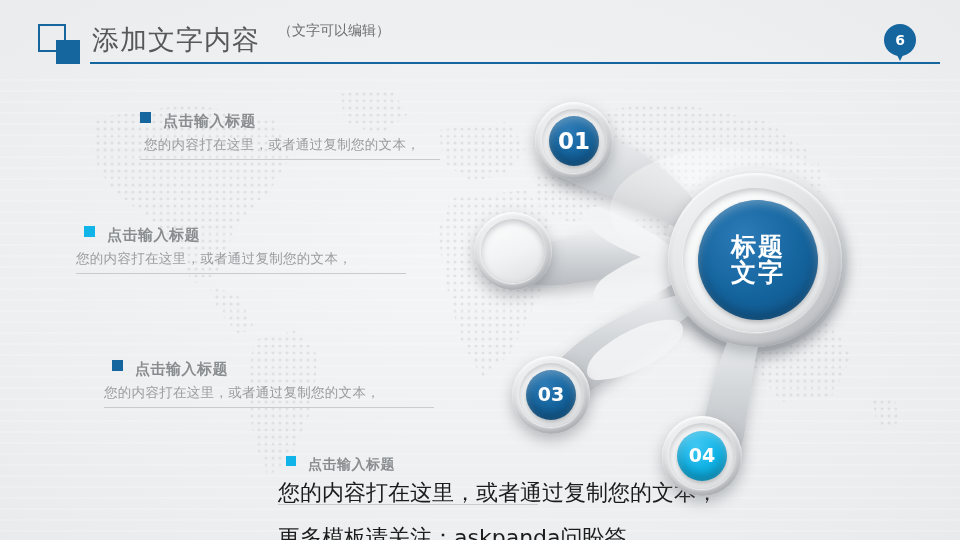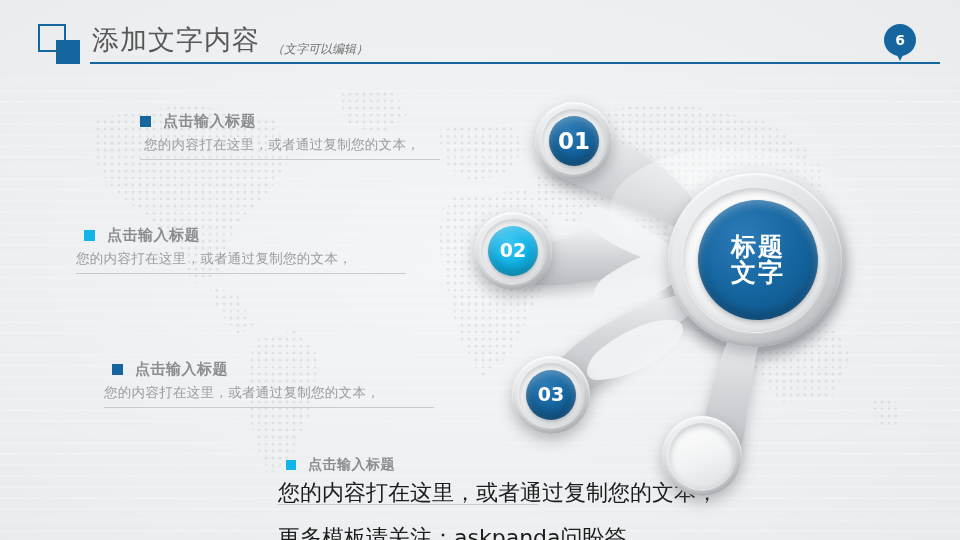--- a/index.html
+++ b/index.html
@@ -48,30 +48,29 @@
     position:absolute; left:0; top:0; width:28px; height:28px;
     border:2px solid #15659f; background:transparent;
   }
   .hdr-sq-fill {
     position:absolute; left:18px; top:16px; width:24px; height:24px;
     background:#15659f;
   }
 
   #title-wrap {
     position:absolute; left:92px; top:22px;
-    display:flex; align-items:flex-end; white-space:nowrap;
+    display:flex; align-items:flex-start; white-space:nowrap;
   }
   #title-main {
     font-size:27px; color:#585858; letter-spacing:1px;
     font-family:"DejaVu Sans","Liberation Sans",sans-serif;
   }
   #title-sub {
-    font-size:12px; color:#6e6e6e; margin-left:12px;
-    font-family:"DejaVu Sans","Liberation Sans",sans-serif;
-    font-style:italic;
+    font-size:14px; color:#6e6e6e; margin-left:18px;
+    font-family:"DejaVu Sans","Liberation Sans",sans-serif;
   }
 
   #hdr-rule {
     position:absolute; left:90px; top:62px; width:850px; height:2px;
     background:#15659f;
   }
 
   
   #page-pin { position:absolute; left:884px; top:24px; width:32px; height:42px; }
   #page-pin .pin-body {
@@ -87,21 +86,21 @@
   }
   #page-pin .pin-num {
     position:absolute; left:0; top:0; width:32px; height:32px;
     display:flex; align-items:center; justify-content:center;
     color:#fff; font-size:14px; font-weight:bold;
     font-family:"DejaVu Sans","Liberation Sans",sans-serif;
   }
 
   
   .tblock { position:absolute; }
-  .tb-head { display:flex; align-items:center; gap:12px; }
+  .tb-head { display:flex; align-items:flex-start; gap:12px; }
   .tb-bullet { width:11px; height:11px; display:inline-block; }
   .tb-title {
     font-size:15px; font-weight:bold; color:#8a8d90; letter-spacing:.5px;
     font-family:"DejaVu Sans","Liberation Sans",sans-serif;
   }
   .tb-body {
     margin-top:5px;
     font-size:13.5px; color:#9a9da0; letter-spacing:.3px;
     white-space:nowrap;
     font-family:"DejaVu Sans","Liberation Sans",sans-serif;
@@ -330,32 +329,32 @@
       <div class="ring"></div>
       <div class="inner-well" style="left:7px; top:7px; width:64px; height:64px;"></div>
       <div class="disc disc-blue" style="left:14px; top:14px; width:50px; height:50px; font-size:23px;">
         <span>01</span>
       </div>
     </div>
 
     <div class="node" style="left:44px; top:132px; width:78px; height:78px;">
       <div class="ring"></div>
       <div class="inner-well" style="left:7px; top:7px; width:64px; height:64px;"></div>
-      <div class="disc disc-cyan" style="left:14px; top:14px; width:50px; height:50px; font-size:19px;">
-        <span>02</span>
-      </div>
     </div>
 
     <div class="node" style="left:82px; top:276px; width:78px; height:78px;">
       <div class="ring"></div>
       <div class="inner-well" style="left:7px; top:7px; width:64px; height:64px;"></div>
       <div class="disc disc-blue" style="left:14px; top:14px; width:50px; height:50px; font-size:19px;text-align:right;">
         <span>03</span>
       </div>
     </div>
 
     <div class="node" style="left:232px; top:336px; width:80px; height:80px;">
       <div class="ring"></div>
       <div class="inner-well" style="left:7px; top:7px; width:66px; height:66px;"></div>
+      <div class="disc disc-cyan" style="left:15px; top:15px; width:50px; height:50px; font-size:19px;">
+        <span>04</span>
+      </div>
     </div>
 
   </div>
 </div>
 
 </body></html>

